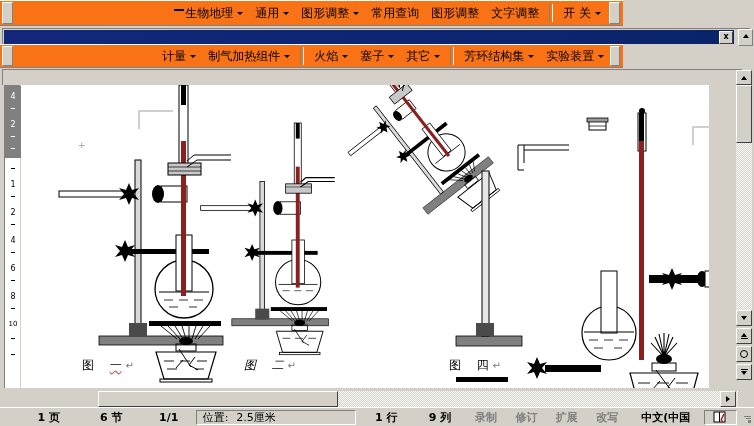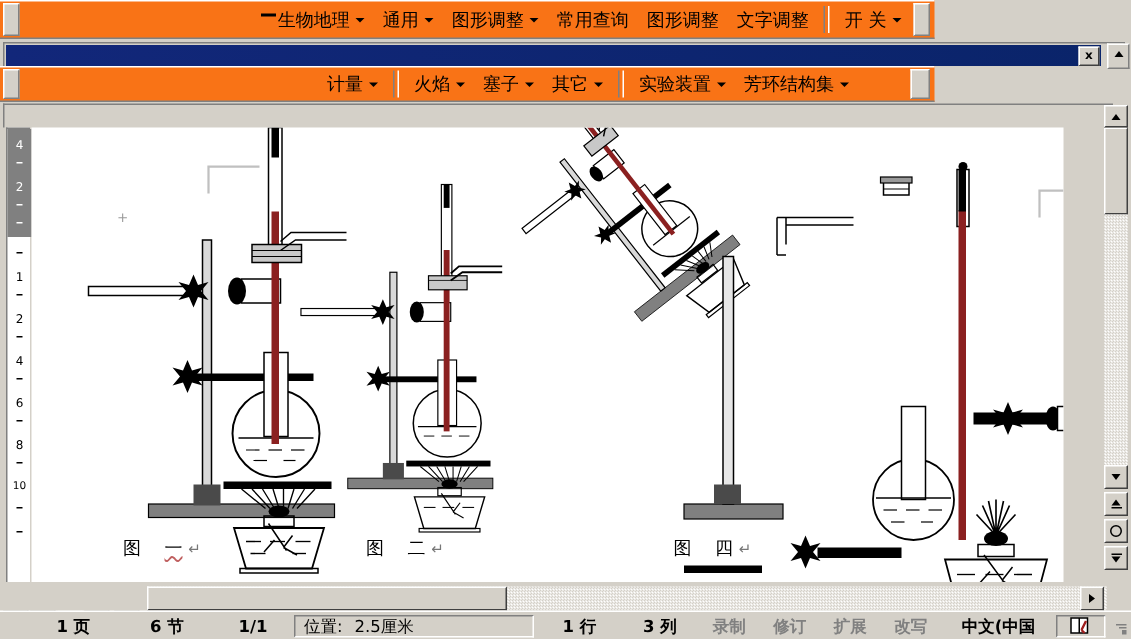--- a/index.html
+++ b/index.html
@@ -247,20 +247,24 @@
   <div class="toolbar" id="toolbar2">
     <div class="grip" style="height:18px;"></div>
     <div style="width:196px;height:18px;"></div>
     <div class="menu-wrap">
 
       <div class="mitem">
         <span class="lbl">计量</span>
         <span class="caret"></span>
       </div>
 
+      <div class="mitem">
+        <span class="lbl">制气加热组件</span>
+        <span class="caret"></span>
+      </div>
 
       <div class="sep"></div>
 
       <div class="mitem">
         <span class="lbl">火焰</span>
         <span class="caret"></span>
       </div>
 
       <div class="mitem">
         <span class="lbl">塞子</span>
@@ -268,26 +272,26 @@
       </div>
 
       <div class="mitem">
         <span class="lbl">其它</span>
         <span class="caret"></span>
       </div>
 
       <div class="sep"></div>
 
       <div class="mitem">
+        <span class="lbl">芳环结构集</span>
+        <span class="caret"></span>
+      </div>
+
+      <div class="mitem">
         <span class="lbl">实验装置</span>
-        <span class="caret"></span>
-      </div>
-
-      <div class="mitem">
-        <span class="lbl">芳环结构集</span>
         <span class="caret"></span>
       </div>
 
     </div>
     <div class="tb-fill"></div>
     <div style="width:11px;height:18px;margin-right:3px;background:#d4d0c8;
                 border-top:1px solid #fff;border-left:1px solid #fff;
                 border-right:1px solid #808080;border-bottom:1px solid #808080;"></div>
   </div>
 
@@ -535,21 +539,21 @@
 
     
     <div style="position:absolute;left:0;top:272px;width:688px;height:24px;
                 font-family:'DejaVu Sans','Liberation Sans',sans-serif;font-size:12px;color:#000;">
       <div style="position:absolute;left:61px;">
         <span>图</span>
         <span class="nbsp2"></span>
         <span style="border-bottom:2px wavy #c06060;text-decoration:underline wavy #c06060;">一</span>
         <span style="color:#777;font-size:10px;">↵</span>
       </div>
-      <div style="position:absolute;left:223px;">
+      <div style="position:absolute;left:223px;font-style:italic;">
         <span>图</span>
         <span class="nbsp2"></span>
         <span>二</span>
         <span style="color:#777;font-size:10px;">↵</span>
       </div>
       <div style="position:absolute;left:295px;margin-top:44px;">
         <span>图</span>
         <span class="nbsp2"></span>
         <span>三</span>
         <span style="color:#777;font-size:10px;">↵</span>
@@ -633,21 +637,21 @@
     <div class="sb-cell" style="width:58px;">6 节</div>
     <div class="sb-cell" style="width:50px;">1/1</div>
 
     <div class="sb-group" style="width:168px;padding-left:6px;">
       <span>位置:</span>
       <span style="width:8px;"></span>
       <span>2.5厘米</span>
     </div>
 
     <div class="sb-cell" style="width:52px;">1 行</div>
-    <div class="sb-cell" style="width:48px;">3 列</div>
+    <div class="sb-cell" style="width:48px;">9 列</div>
 
     <div class="sb-cell sb-dim" style="width:36px;">录制</div>
     <div class="sb-cell sb-dim" style="width:36px;">修订</div>
     <div class="sb-cell sb-dim" style="width:36px;">扩展</div>
     <div class="sb-cell sb-dim" style="width:36px;">改写</div>
 
     <div class="sb-cell" style="width:74px;">中文(中国</div>
 
     <div class="sb-group" style="width:34px;justify-content:center;">
       <svg width="15" height="13" viewBox="0 0 15 13">

